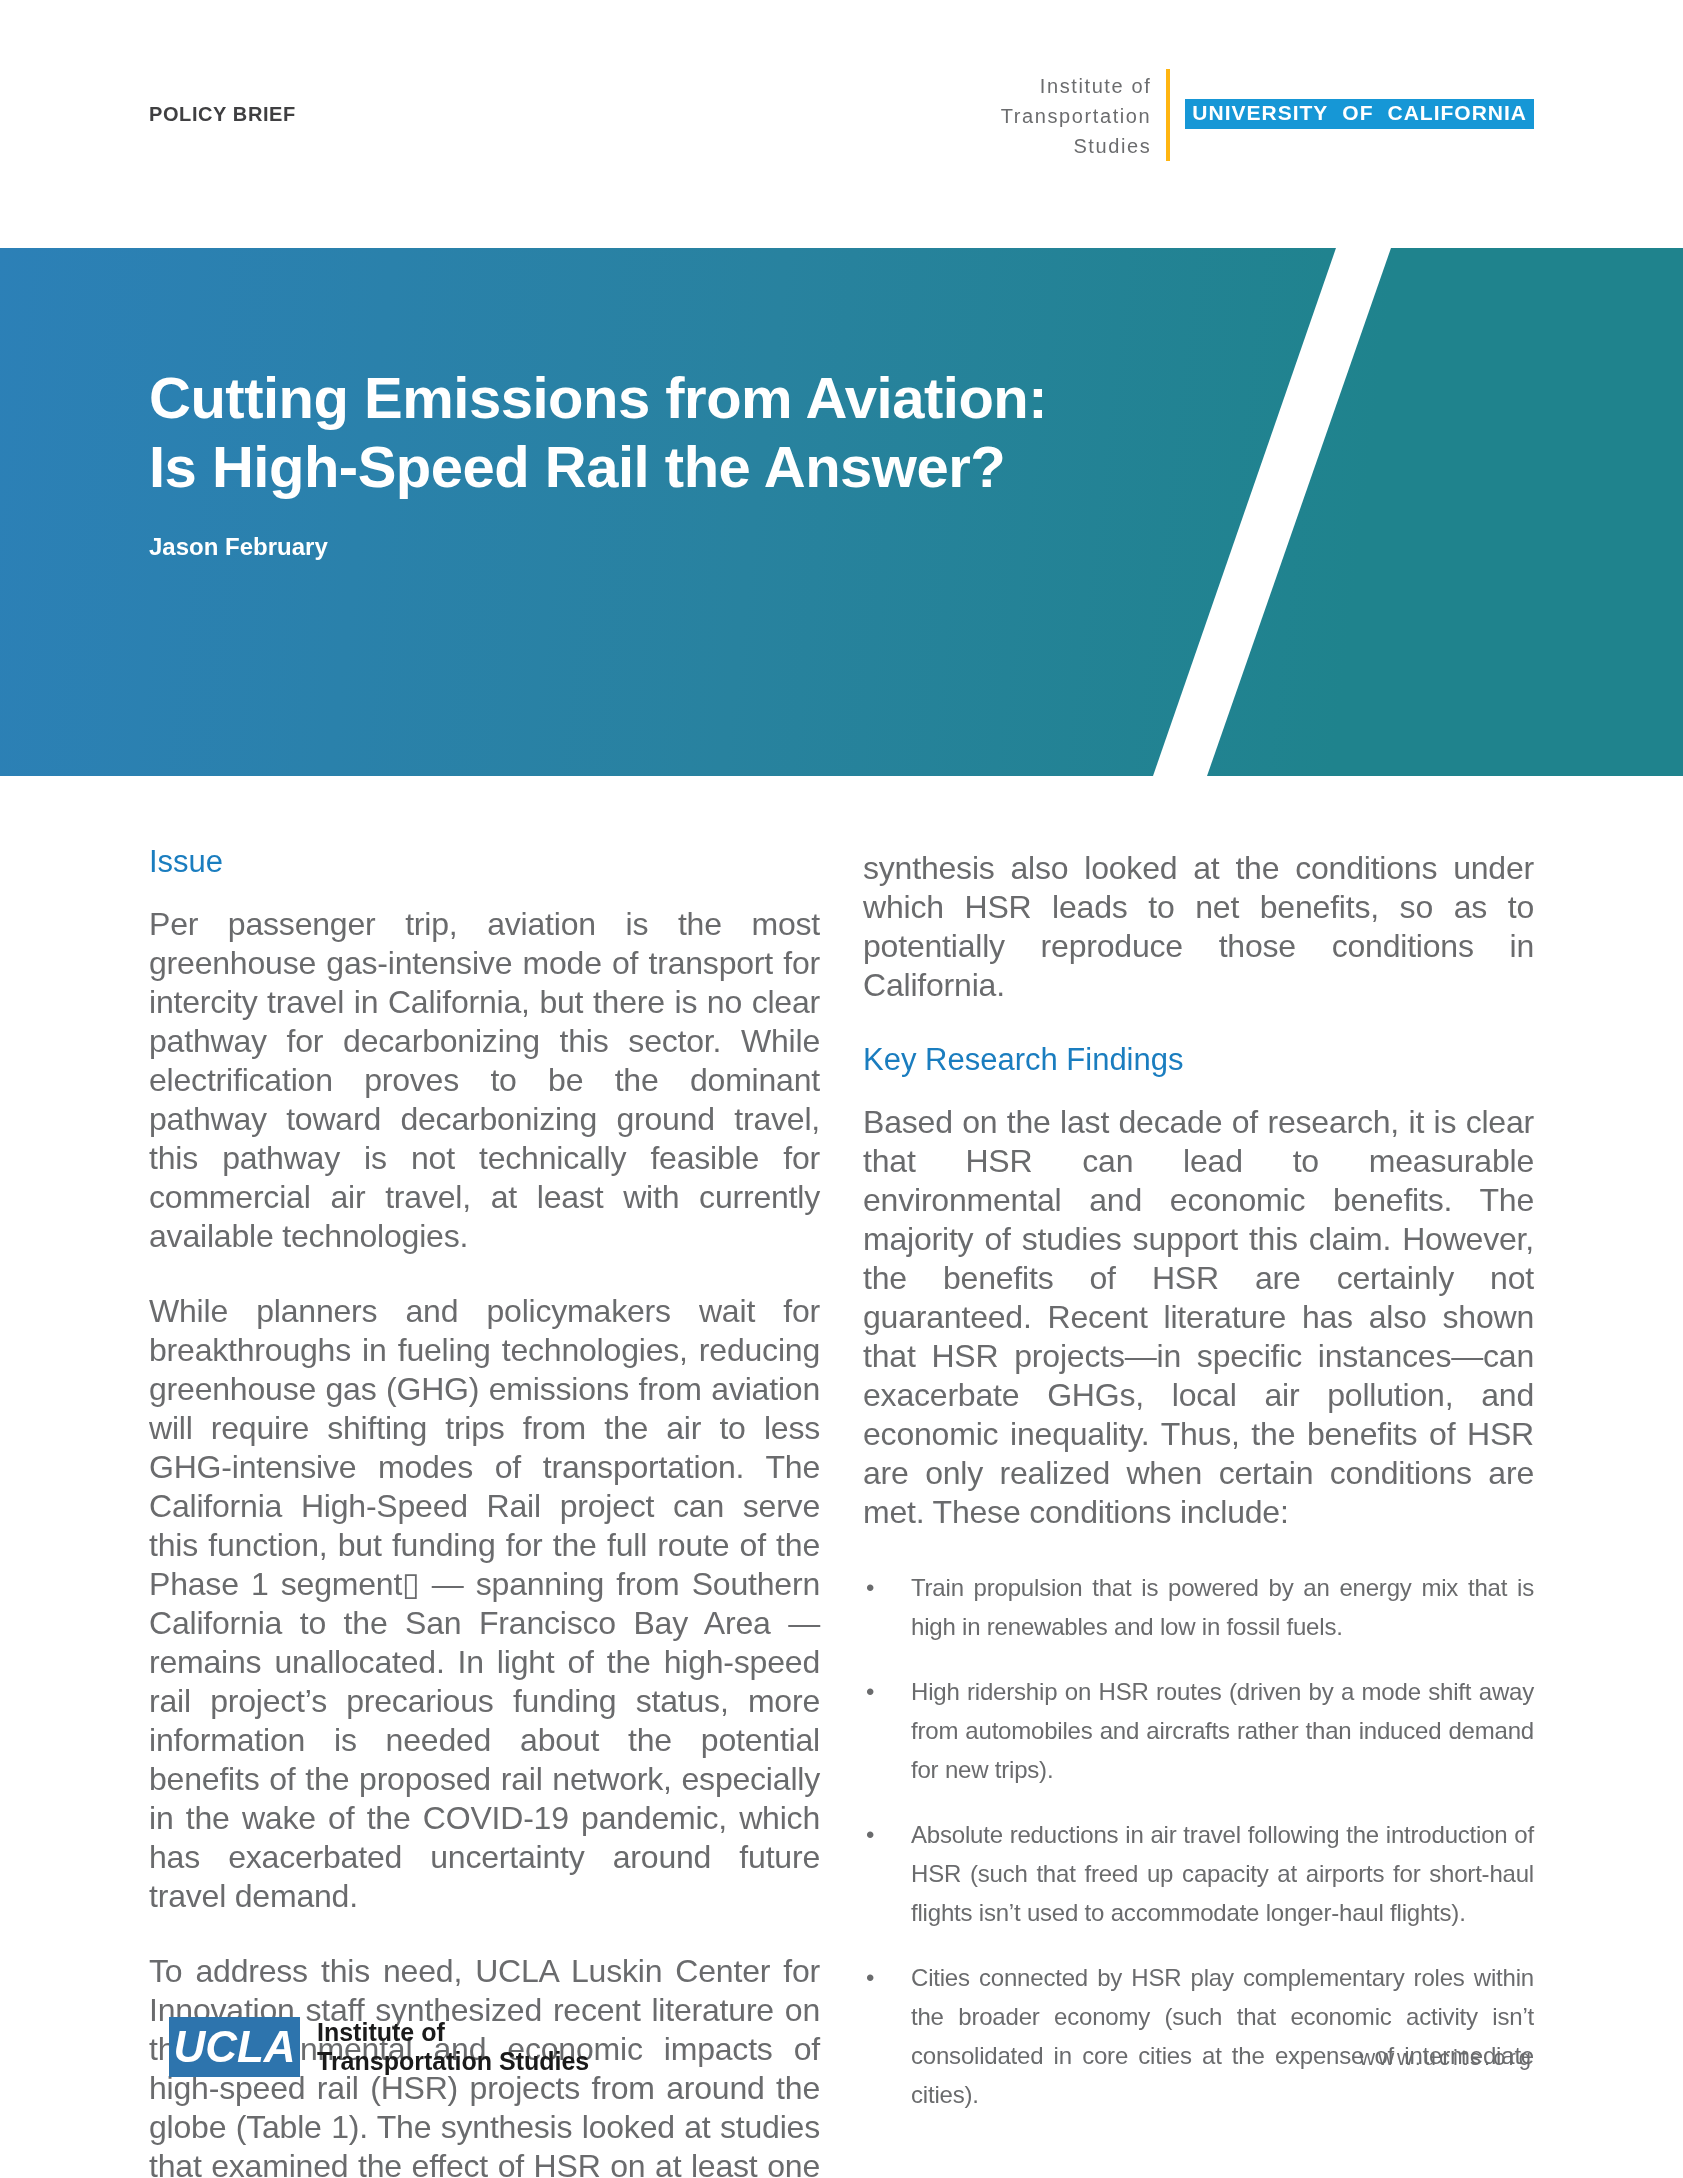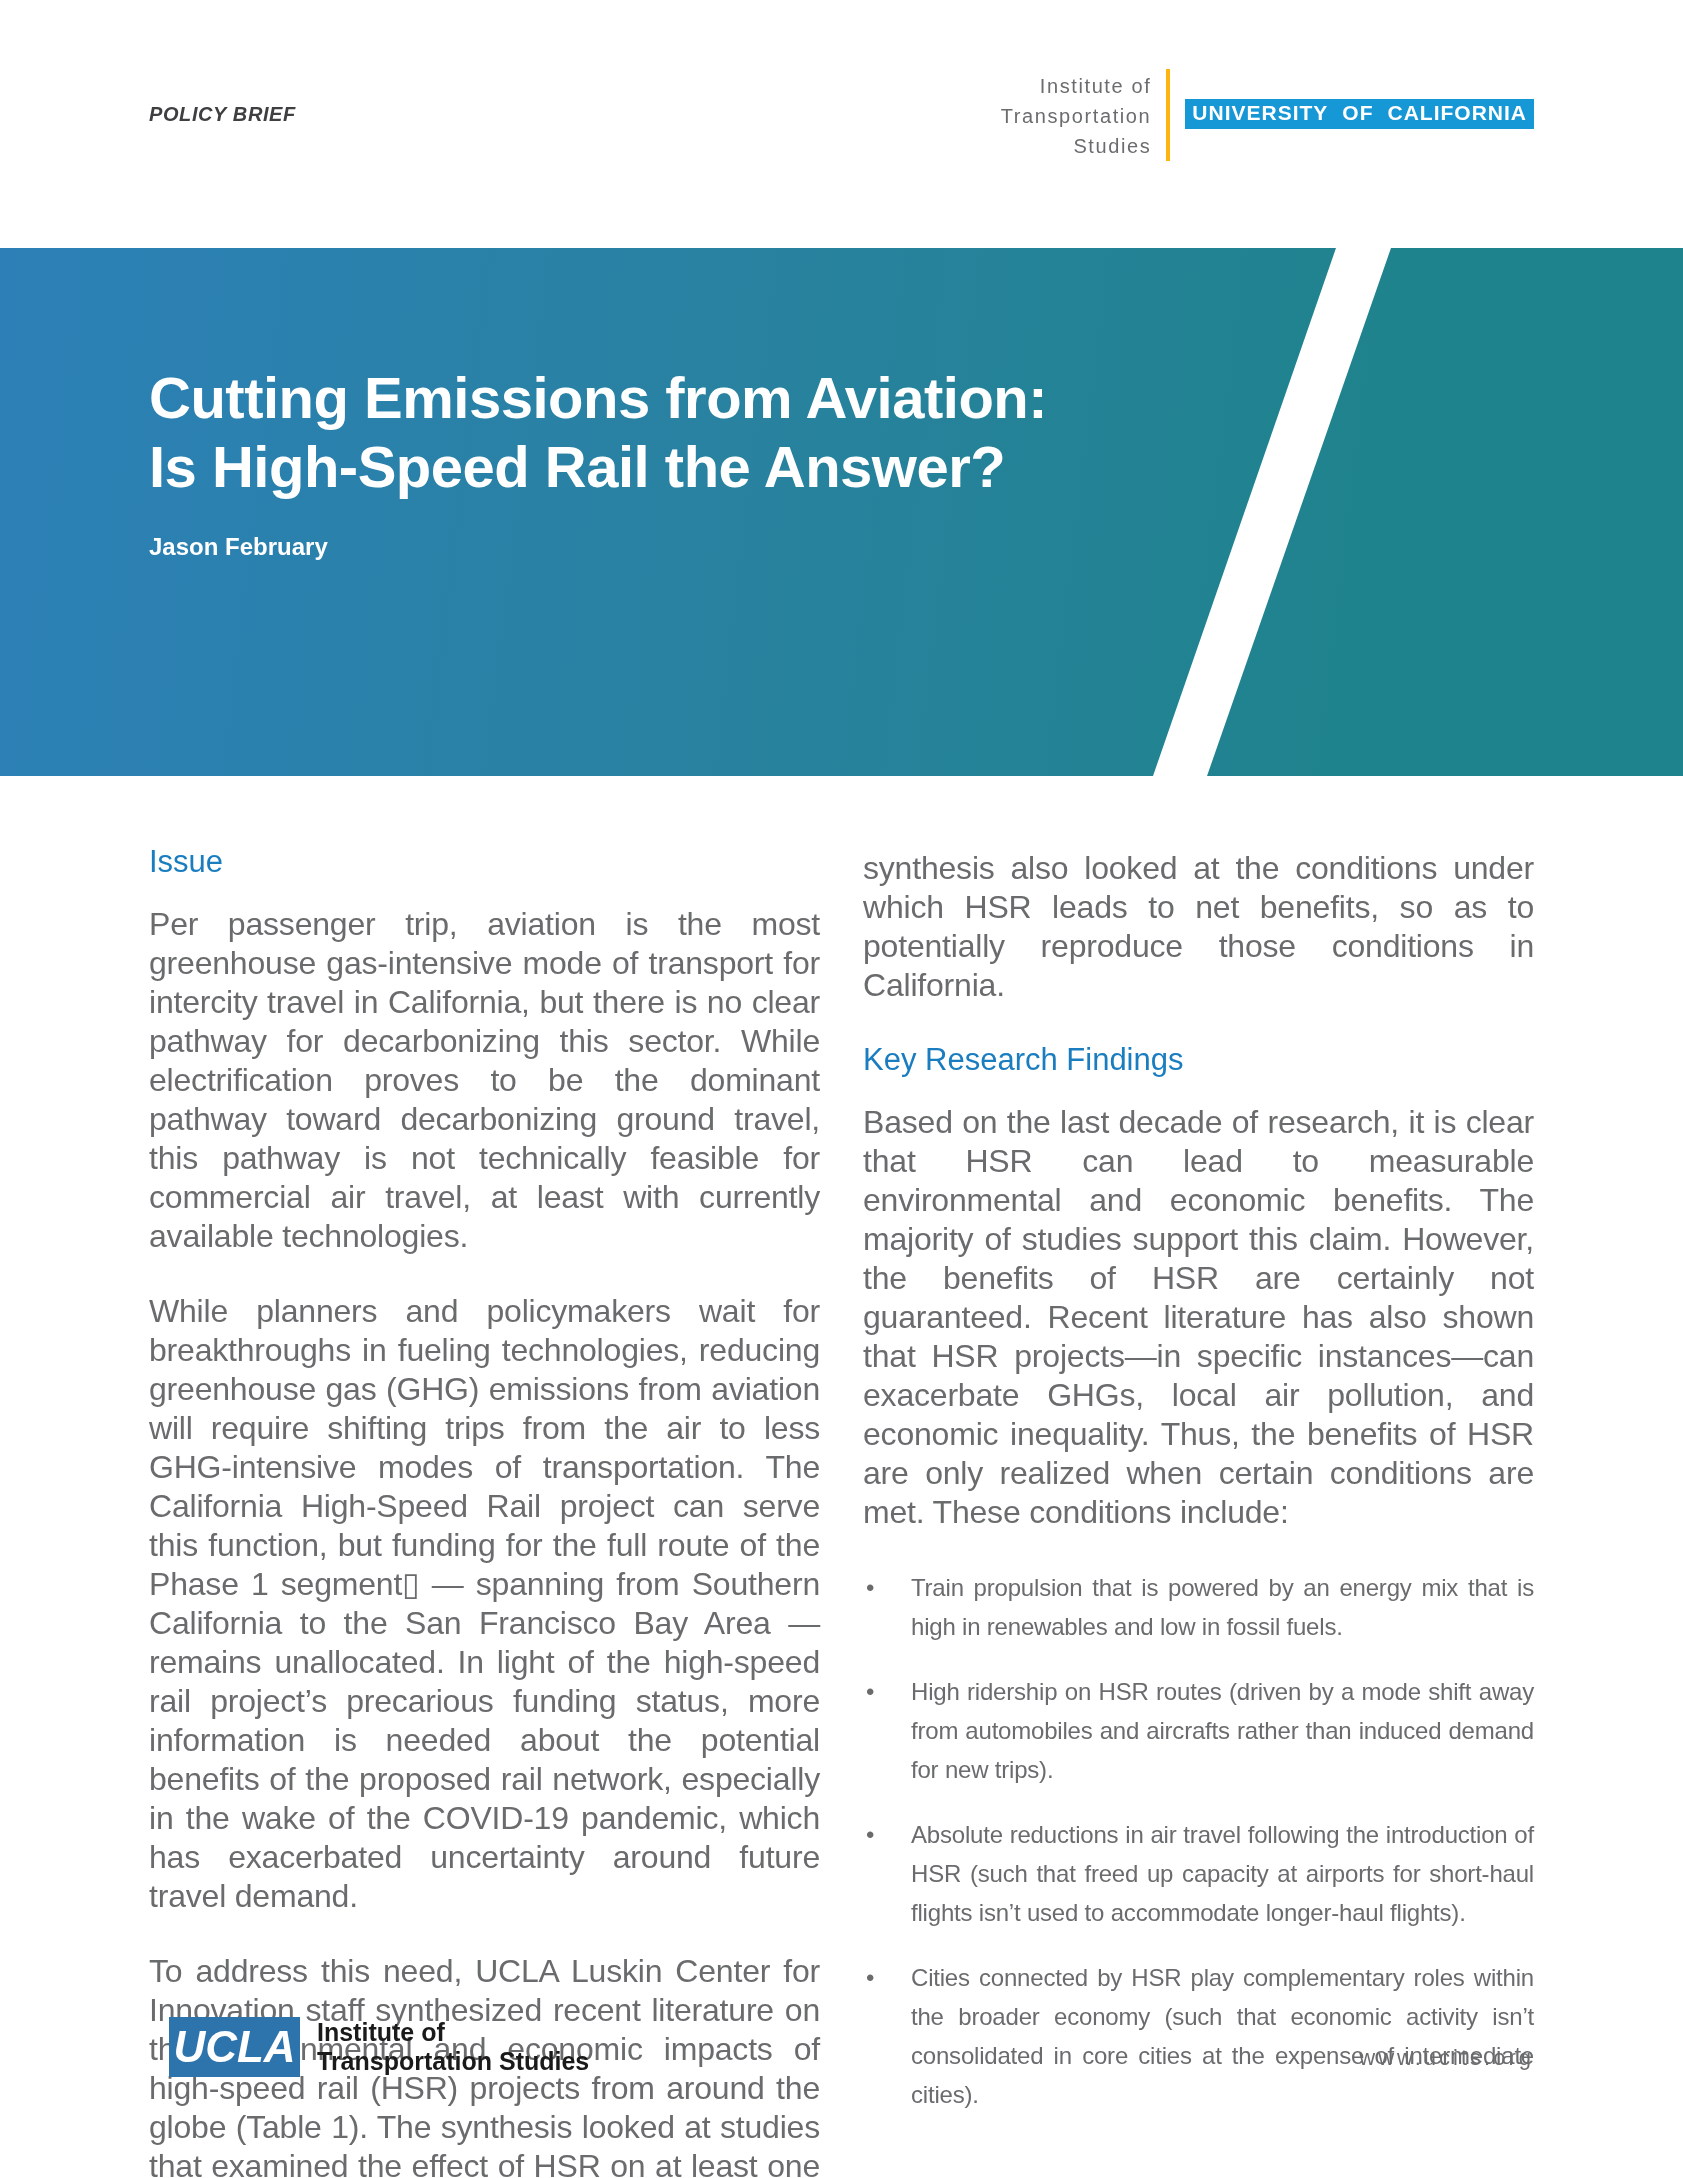--- a/index.html
+++ b/index.html
@@ -7,21 +7,21 @@
     --heading_blue:#1A7DBF; --banner_blue:#2C80B7; --banner_teal:#1F838D;
     --body_text:#6A6B6D; --kicker_text:#3F3F41; --logo_gray:#6B6C6E; --footer_black:#1A1A1A;
   }
   html,body{margin:0;padding:0;background:#fff;}
   body{width:1683px;height:2178px;font-family:"Liberation Sans","DejaVu Sans",sans-serif;}
   .page{position:relative;width:1683px;height:2178px;background:#fff;overflow:hidden;}
 
   
   .topbar{height:248px;box-sizing:border-box;padding:69px 149px 0 149px;
     display:flex;justify-content:space-between;align-items:flex-start;}
-  .kicker{margin-top:34px;font-size:20px;font-weight:700;letter-spacing:0.6px;color:var(--kicker_text);font-style:italic;}
+  .kicker{margin-top:34px;font-size:20px;font-weight:700;letter-spacing:0.6px;color:var(--kicker_text);}
   .lockup{display:flex;align-items:stretch;}
   .its-lines{text-align:right;color:var(--logo_gray);font-size:20px;line-height:30px;letter-spacing:1.6px;padding-top:2px;}
   .gold-rule{width:4px;background:var(--uc_gold);margin:0 15px;}
   .uc-boxes{display:flex;align-items:center;padding-top:2px;}
   .uc-box{display:inline-block;background:var(--uc_blue);color:#fff;font-weight:700;font-size:21px;
     letter-spacing:1px;padding:2px 7px 4px 7px;margin-bottom:5px;white-space:nowrap;}
 
   
   .banner{position:relative;height:528px;background:linear-gradient(97deg,var(--banner_blue) 0%,#28829F 45%,var(--banner_teal) 80%);
     overflow:hidden;color:#fff;box-sizing:border-box;padding:115px 149px 0 149px;}

